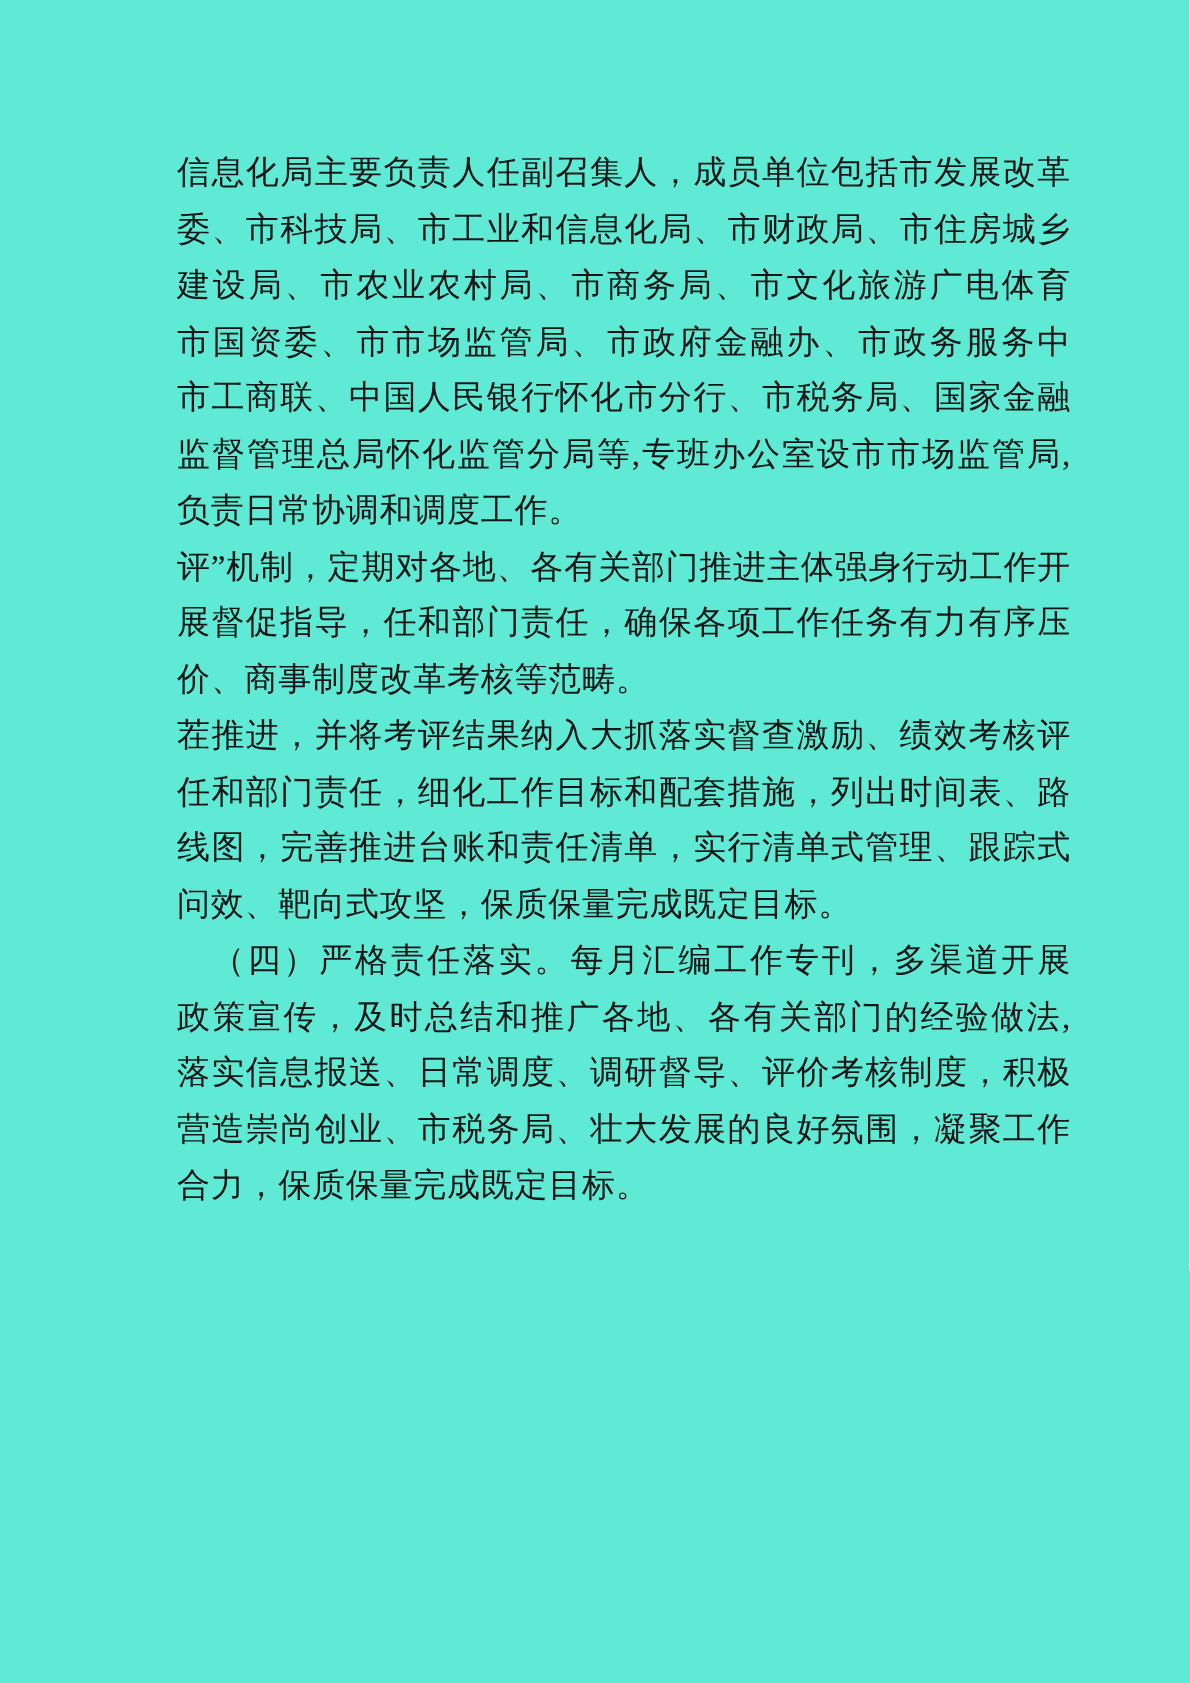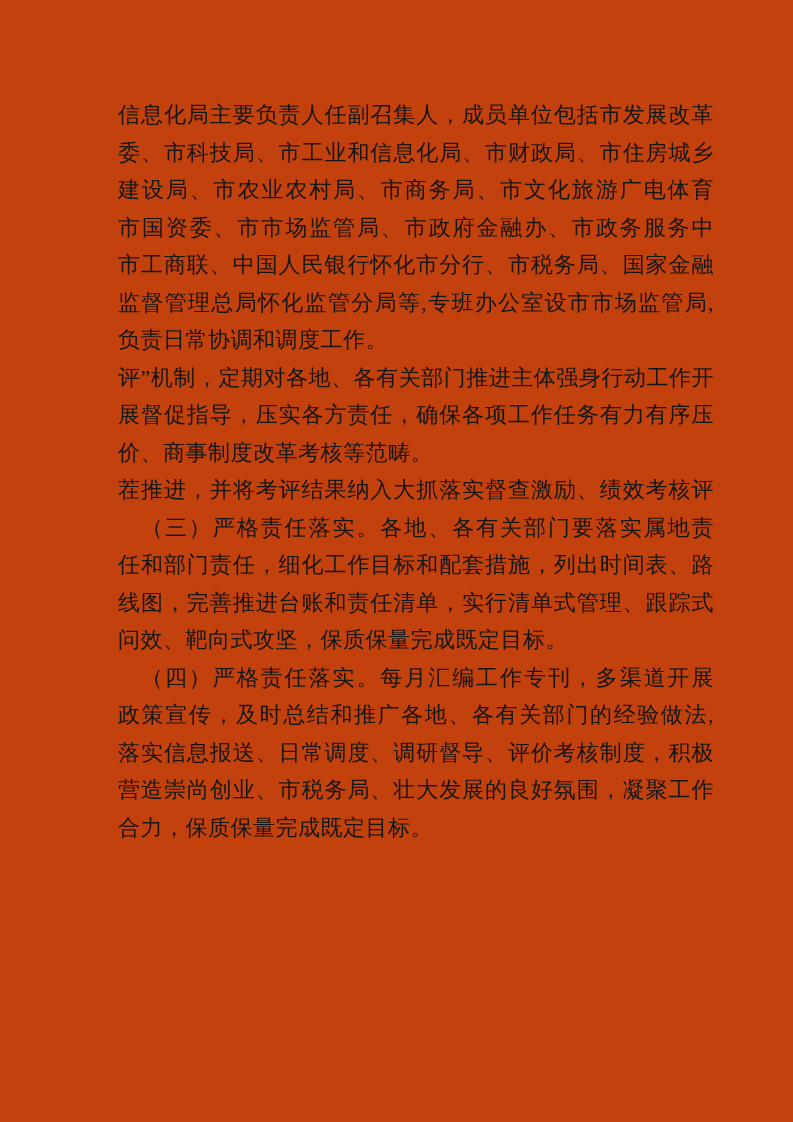--- a/index.html
+++ b/index.html
@@ -40,39 +40,38 @@
   .line.last {
     text-align-last: left;
   }
   .line.indent {
     text-indent: 23px;
   }
 </style>
 </head>
 <body>
 
-<div class="page" style="background: #c2410c;">
+<div class="page" style="background: #5eead4;">
   <div class="text-block" style="color: rgb(22, 22, 22);">
       <div class="paragraph">
         <div class="line">信息化局主要负责人任副召集人，成员单位包括市发展改革</div>
         <div class="line">委、市科技局、市工业和信息化局、市财政局、市住房城乡</div>
         <div class="line">建设局、市农业农村局、市商务局、市文化旅游广电体育局、</div>
         <div class="line">市国资委、市市场监管局、市政府金融办、市政务服务中心、</div>
         <div class="line">市工商联、中国人民银行怀化市分行、市税务局、国家金融</div>
         <div class="line">监督管理总局怀化监管分局等,专班办公室设市市场监管局,</div>
         <div class="line last">负责日常协调和调度工作。</div>
       </div>
       <div class="paragraph">
         <div class="line">评”机制，定期对各地、各有关部门推进主体强身行动工作开</div>
-        <div class="line">展督促指导，压实各方责任，确保各项工作任务有力有序压</div>
+        <div class="line">展督促指导，任和部门责任，确保各项工作任务有力有序压</div>
         <div class="line last">价、商事制度改革考核等范畴。</div>
         <div class="line">茬推进，并将考评结果纳入大抓落实督查激励、绩效考核评</div>
       </div>
       <div class="paragraph">
-        <div class="line indent">（三）严格责任落实。各地、各有关部门要落实属地责</div>
         <div class="line">任和部门责任，细化工作目标和配套措施，列出时间表、路</div>
         <div class="line">线图，完善推进台账和责任清单，实行清单式管理、跟踪式</div>
         <div class="line last">问效、靶向式攻坚，保质保量完成既定目标。</div>
       </div>
       <div class="paragraph">
         <div class="line indent">（四）严格责任落实。每月汇编工作专刊，多渠道开展</div>
         <div class="line">政策宣传，及时总结和推广各地、各有关部门的经验做法,</div>
         <div class="line">落实信息报送、日常调度、调研督导、评价考核制度，积极</div>
         <div class="line">营造崇尚创业、市税务局、壮大发展的良好氛围，凝聚工作</div>
         <div class="line last">合力，保质保量完成既定目标。</div>

